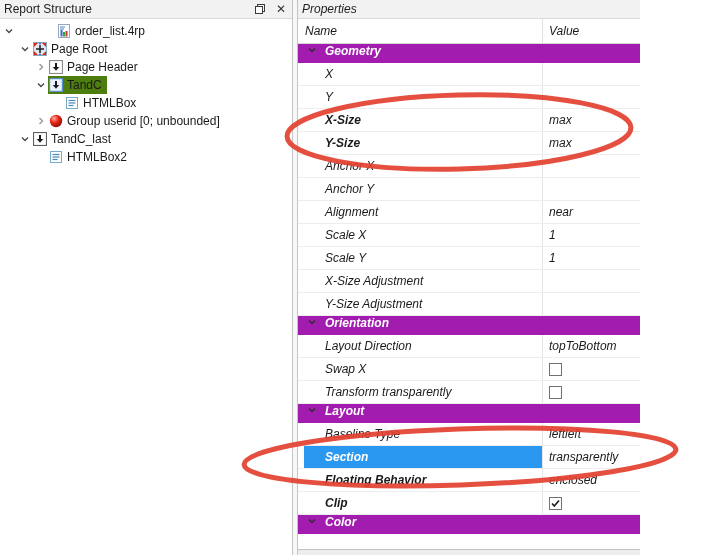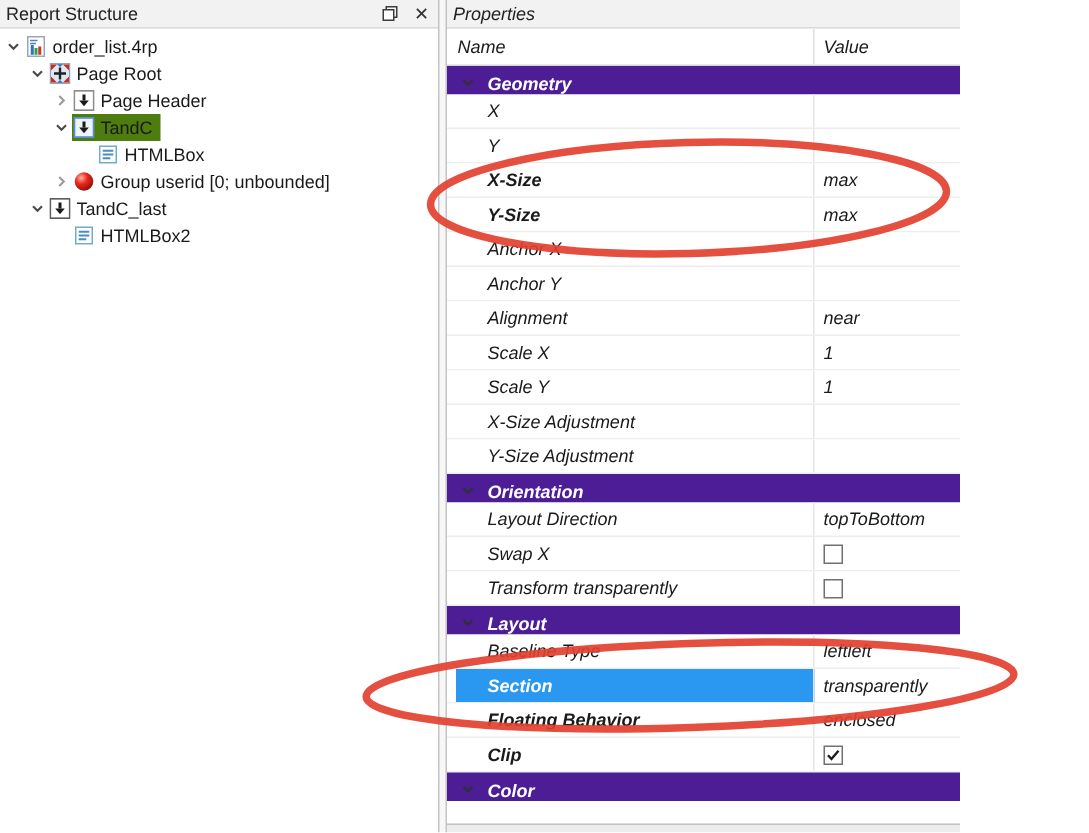--- a/index.html
+++ b/index.html
@@ -20,36 +20,36 @@
   .tb-btn { display:flex; align-items:center; justify-content:center; width:14px; height:14px; cursor:default; color:#333; }
   .close-x { font-size:12px; font-weight:bold; line-height:1; }
 
   .tree { padding-top:3px; }
   .tree-row { height:18px; display:flex; align-items:center; white-space:nowrap; }
   .chev { width:14px; flex:0 0 14px; display:flex; align-items:center; justify-content:center; }
   .sel-wrap { display:flex; align-items:center; height:18px; padding:0 5px 0 1px; }
   .tree-row.selected .sel-wrap { background:#4d7c0f; }
   .ticon { width:14px; height:14px; margin-right:4px; flex:0 0 14px; }
   .tlabel { line-height:18px; }
-  .indent-1 { padding-left:2px; } .indent-2 { padding-left:18px; }
+  .indent-1 { padding-left:2px;gap:40px; } .indent-2 { padding-left:18px; }
   .indent-3 { padding-left:34px; } .indent-4 { padding-left:50px; }
 
   
   .splitter { width:6px; flex:0 0 6px; background:#f7f7f7;
     border-left:1px solid #c4c4c4; border-right:1px solid #c4c4c4; }
 
   
   .right-panel { flex:1; display:flex; flex-direction:column; background:#fff; position:relative;font-style:italic; }
   .grid-header { height:25px; flex:0 0 25px; display:flex; border-bottom:1px solid #d6d6d6;text-align:center; }
   .gh-name { width:245px; flex:0 0 245px; display:flex; align-items:center;
     padding-left:7px; border-right:1px solid #e0e0e0; }
   .gh-value { flex:1; display:flex; align-items:center; padding-left:6px; }
 
-  .grow { height:19px; flex:0 0 19px; background:#4c1d95; color:#fff; font-weight:bold;
-    display:flex; align-items:flex-end; padding-left:9px; }
+  .grow { height:19px; flex:0 0 19px; background:#a21caf; color:#fff; font-weight:bold;
+    display:flex; align-items:flex-start; padding-left:9px; }
   .grow .glabel { margin-left:8px; }
 
   .prow { height:23px; flex:0 0 23px; display:flex; border-bottom:1px solid #ededed; background:#fff; }
   .pname { width:245px; flex:0 0 245px; display:flex; align-items:center;
     padding-left:27px; border-right:1px solid #e6e6e6; }
   .pvalue { flex:1; display:flex; align-items:center; padding-left:6px; }
   .prow.bold .pname { font-weight:bold; }
   .prow.selected .pname { background:#2a97f1; color:#fff; font-weight:bold;
     border-left:6px solid #fff; padding-left:21px; }
 

